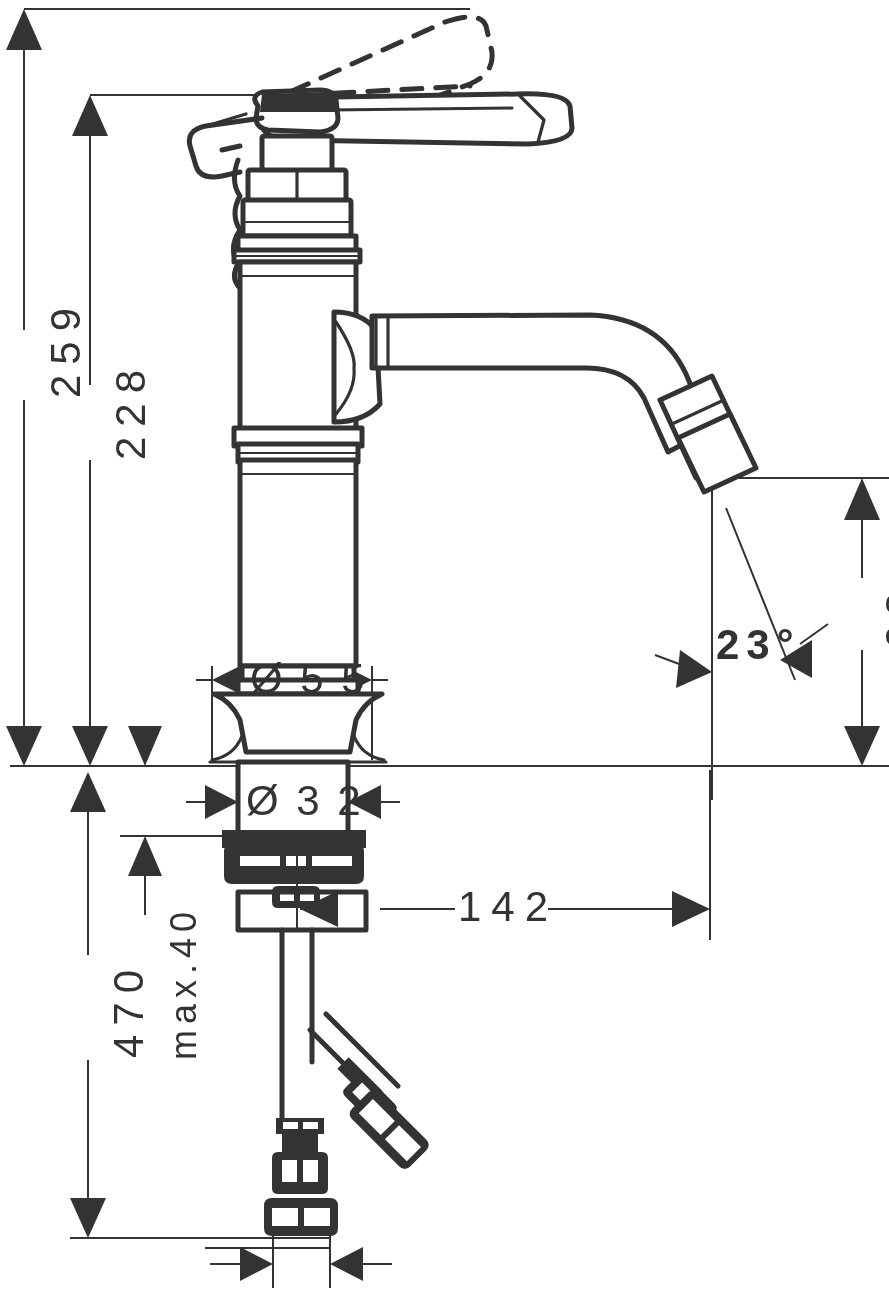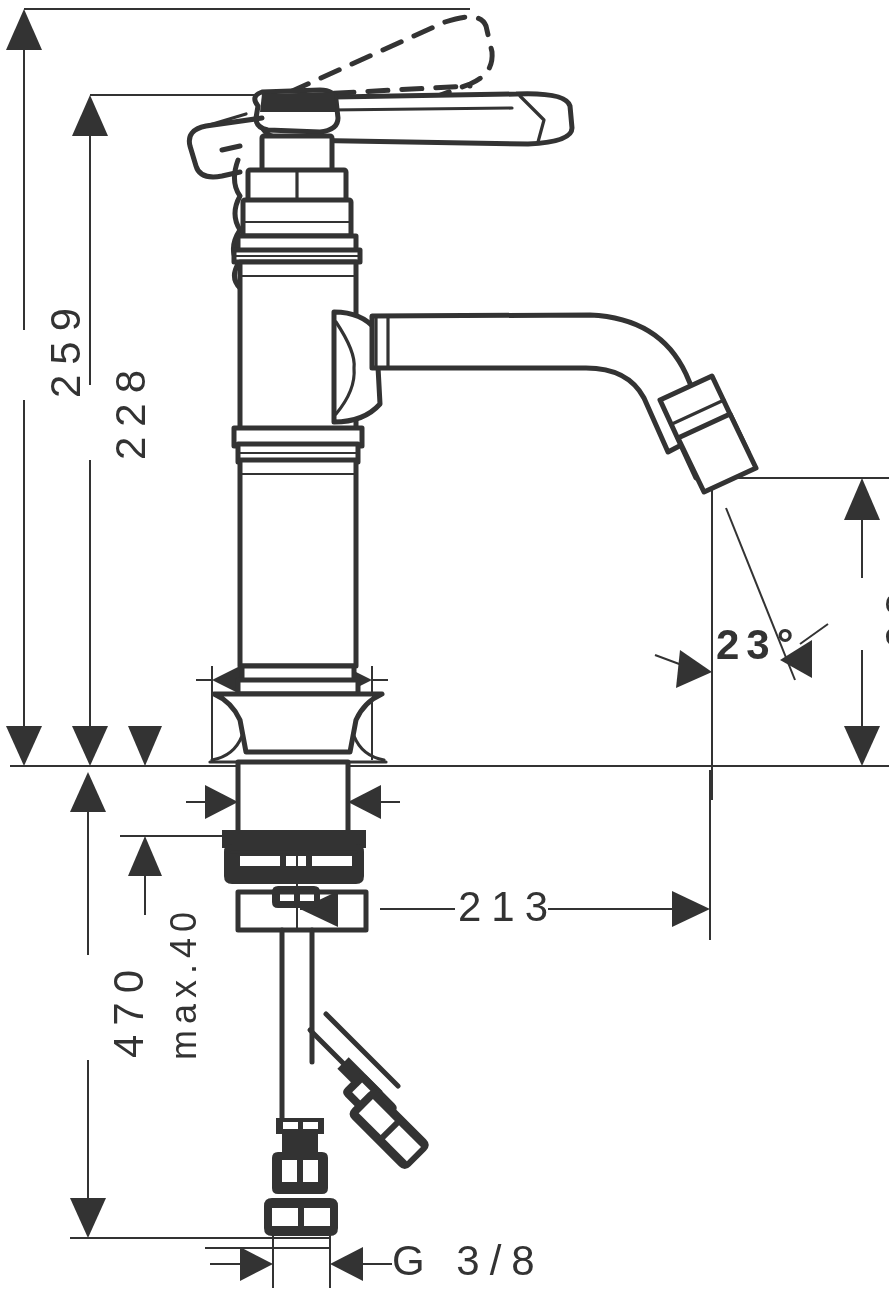--- a/index.html
+++ b/index.html
@@ -320,19 +320,20 @@
   <div class="dimlabel vert" style="left:110px; top:460px; font-size:42px; letter-spacing:10px; transform:rotate(-90deg);">228</div>
 
   <div class="dimlabel vert" style="left:108px; top:1058px; font-size:42px; letter-spacing:9px; transform:rotate(-90deg);">470</div>
 
   <div class="dimlabel vert" style="left:166px; top:1060px; font-size:36px; letter-spacing:6px; transform:rotate(-90deg);">max.40</div>
 
   <div class="dimlabel vert" style="left:880px; top:648px; font-size:42px; letter-spacing:9px; transform:rotate(-90deg);">98</div>
 
   <div class="dimlabel" style="left:716px; top:624px; font-size:42px; letter-spacing:7px;font-weight:bold;">23°</div>
 
-  <div class="dimlabel" style="left:458px; top:886px; font-size:42px; letter-spacing:10px;">213</div>
-
-
-
-  <div class="dimlabel" style="left:392px; top:1240px; font-size:42px; letter-spacing:10px;">G 3/8</div>
+  <div class="dimlabel" style="left:458px; top:886px; font-size:42px; letter-spacing:10px;">142</div>
+
+  <div class="dimlabel" style="left:250px; top:658px; font-size:42px; letter-spacing:3px;">Ø 5 5</div>
+
+  <div class="dimlabel" style="left:246px; top:780px; font-size:42px; letter-spacing:3px;">Ø 3 2</div>
+
 
 </div>
 
 </body></html>

